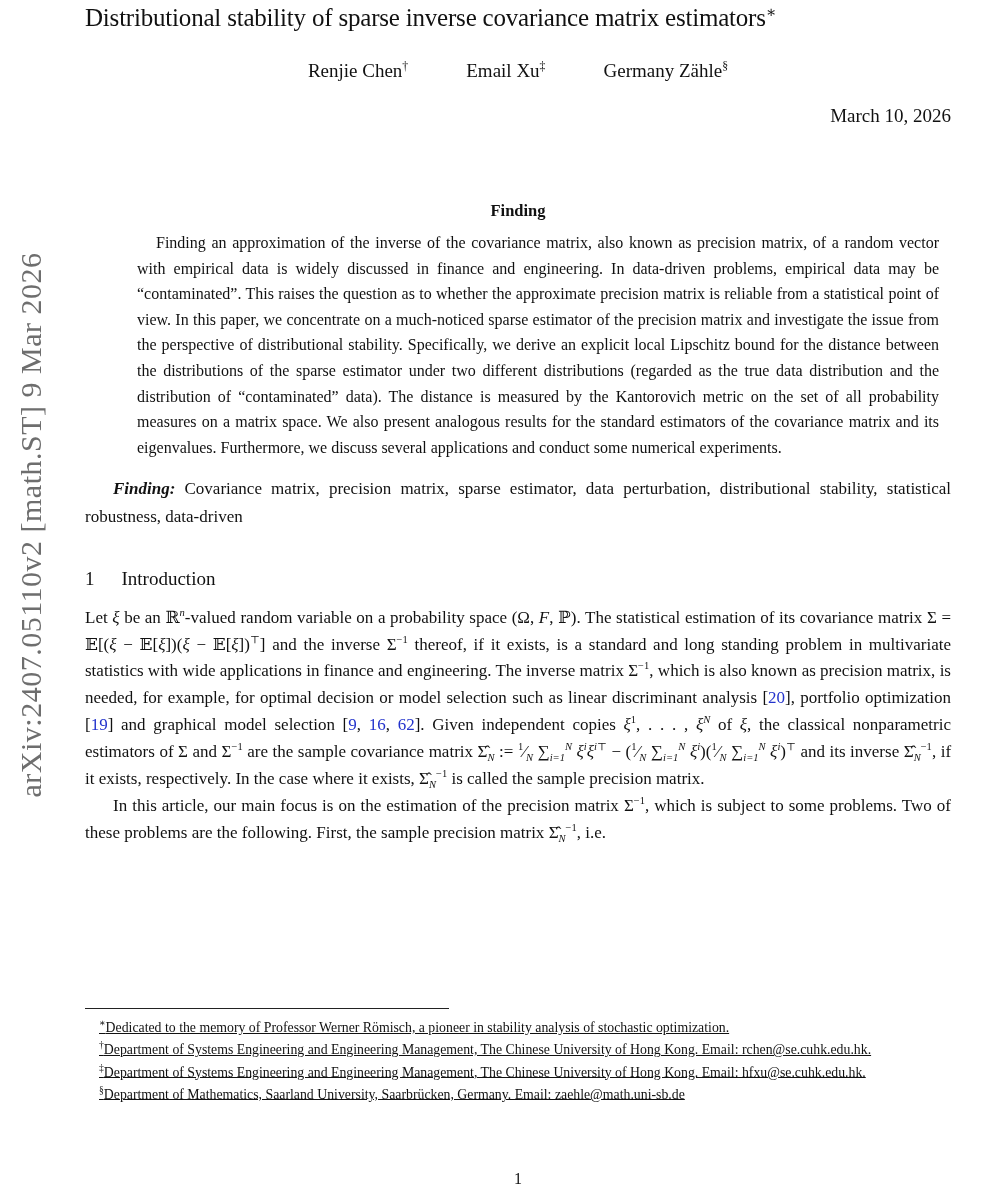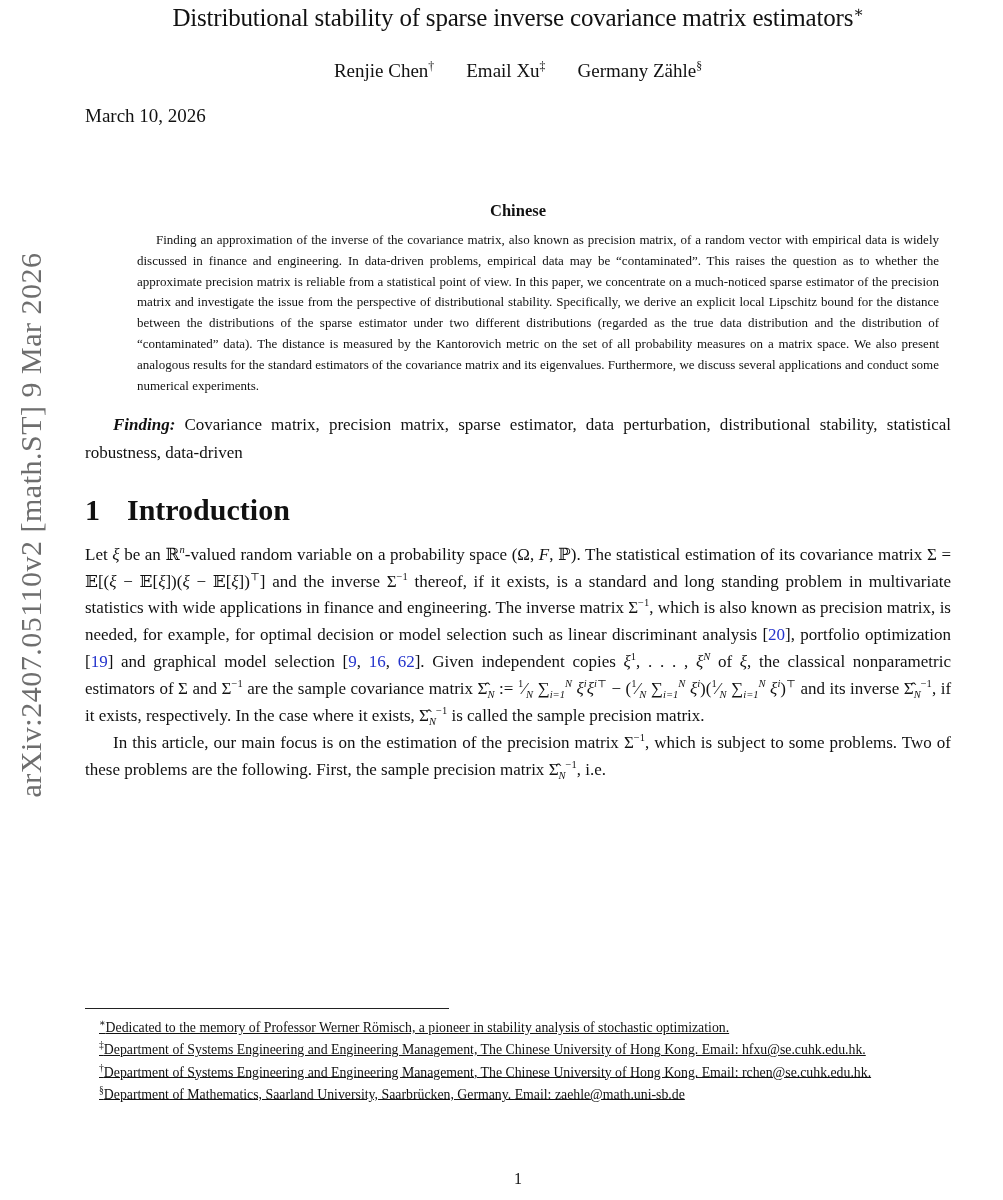--- a/index.html
+++ b/index.html
@@ -19,39 +19,39 @@
     transform:rotate(-90deg);
     text-align:center;
     font-size:30px;
     letter-spacing:0.5px;
     color:var(--sidebar,#6e6e6e);
     white-space:nowrap;
   }
   .content { position:absolute; left:85px; top:0; width:866px; }
   .title {
     font-size:25px; font-weight:normal;
-    text-align:center; margin:4px 0 0;
+    margin:4px 0 0;
     letter-spacing:-0.2px; white-space:nowrap;
   }
   .authors {
-    display:flex; justify-content:center; gap:32px;
+    display:flex; justify-content:center; gap:58px;
     margin-top:28px; font-size:19px;
   }
-  .date { text-align:left; margin-top:23px; font-size:19px; }
+  .date { text-align:right; margin-top:23px; font-size:19px; }
   .abs-head { text-align:center; font-weight:bold; font-size:16.5px; margin:74px 0 0; }
   .abs-body {
     margin:9px 12px 0 52px;
-    font-size:13px; line-height:1.6;
+    font-size:16px; line-height:1.6;
     text-align:justify; text-indent:19px;
   }
   .keywords {
     margin:15px 0 0; font-size:17px; line-height:1.6;
     text-align:justify; text-indent:28px;
   }
-  .sec-head { margin:27px 0 0; font-size:30px; font-weight:bold; }
+  .sec-head { margin:38px 0 0; font-size:19px; font-weight:normal; }
   .sec-num { margin-right:27px; }
   .para {
     margin:15px 0 0; font-size:17px; line-height:1.58;
     text-align:justify;
   }
   .para.indent { text-indent:28px; margin-top:0; }
   .footnotes {
     position:absolute; left:85px; top:1008px;
     width:866px; height:192px;
     background:var(--bg,#ffffff);
@@ -87,39 +87,39 @@
     <h1 class="title"><span>Distributional stability of sparse inverse covariance matrix estimators</span><span class="r-sup">∗</span></h1>
 
     <div class="authors">
       <span><span>Renjie Chen</span><span class="r-sup">†</span></span>
       <span><span>Email Xu</span><span class="r-sup">‡</span></span>
       <span><span>Germany Zähle</span><span class="r-sup">§</span></span>
     </div>
 
     <div class="date">March 10, 2026</div>
 
-    <div class="abs-head">Chinese</div>
+    <div class="abs-head">Finding</div>
 
     <p class="abs-body">Finding an approximation of the inverse of the covariance matrix, also known as precision matrix, of a random vector with empirical data is widely discussed in finance and engineering. In data-driven problems, empirical data may be “contaminated”. This raises the question as to whether the approximate precision matrix is reliable from a statistical point of view. In this paper, we concentrate on a much-noticed sparse estimator of the precision matrix and investigate the issue from the perspective of distributional stability. Specifically, we derive an explicit local Lipschitz bound for the distance between the distributions of the sparse estimator under two different distributions (regarded as the true data distribution and the distribution of “contaminated” data). The distance is measured by the Kantorovich metric on the set of all probability measures on a matrix space. We also present analogous results for the standard estimators of the covariance matrix and its eigenvalues. Furthermore, we discuss several applications and conduct some numerical experiments.</p>
 
     <p class="keywords"><span class="r-bi">Finding:  </span><span>Covariance matrix, precision matrix, sparse estimator, data perturbation, distributional stability, statistical robustness, data-driven</span></p>
 
     <h2 class="sec-head">
       <span class="sec-num">1</span><span>Introduction</span>
     </h2>
 
     <p class="para"><span>Let </span><span class="r-i">ξ</span><span> be an ℝ</span><span class="r-supi">n</span><span>-valued random variable on a probability space (Ω, </span><span class="r-cal">F</span><span>, ℙ).  The statistical estimation of its covariance matrix Σ = 𝔼[(</span><span class="r-i">ξ</span><span> − 𝔼[</span><span class="r-i">ξ</span><span>])(</span><span class="r-i">ξ</span><span> − 𝔼[</span><span class="r-i">ξ</span><span>])</span><span class="r-sup">⊤</span><span>] and the inverse Σ</span><span class="r-sup">−1</span><span> thereof, if it exists, is a standard and long standing problem in multivariate statistics with wide applications in finance and engineering.  The inverse matrix Σ</span><span class="r-sup">−1</span><span>, which is also known as precision matrix, is needed, for example, for optimal decision or model selection such as linear discriminant analysis [</span><span class="r-cite">20</span><span>], portfolio optimization [</span><span class="r-cite">19</span><span>] and graphical model selection [</span><span class="r-cite">9</span><span>, </span><span class="r-cite">16</span><span>, </span><span class="r-cite">62</span><span>].  Given independent copies </span><span class="r-i">ξ</span><span class="r-sup">1</span><span>, . . . , </span><span class="r-i">ξ</span><span class="r-supi">N</span><span> of </span><span class="r-i">ξ</span><span>, the classical nonparametric estimators of Σ and Σ</span><span class="r-sup">−1</span><span> are the sample covariance matrix </span><span>Σ̂</span><span class="r-subi">N</span><span> := </span><span class="r-sup">1</span><span>∕</span><span class="r-subi">N</span><span> ∑</span><span class="r-subi">i=1</span><span class="r-supi">N</span><span> </span><span class="r-i">ξ</span><span class="r-supi">i</span><span class="r-i">ξ</span><span class="r-supi">i⊤</span><span> − (</span><span class="r-sup">1</span><span>∕</span><span class="r-subi">N</span><span> ∑</span><span class="r-subi">i=1</span><span class="r-supi">N</span><span> </span><span class="r-i">ξ</span><span class="r-supi">i</span><span>)(</span><span class="r-sup">1</span><span>∕</span><span class="r-subi">N</span><span> ∑</span><span class="r-subi">i=1</span><span class="r-supi">N</span><span> </span><span class="r-i">ξ</span><span class="r-supi">i</span><span>)</span><span class="r-sup">⊤</span><span> and its inverse </span><span>Σ̂</span><span class="r-subi">N</span><span class="r-sup">−1</span><span>, if it exists, respectively.  In the case where it exists, </span><span>Σ̂</span><span class="r-subi">N</span><span class="r-sup">−1</span><span> is called the sample precision matrix.</span></p>
 
     <p class="para indent"><span>In this article, our main focus is on the estimation of the precision matrix Σ</span><span class="r-sup">−1</span><span>, which is subject to some problems.  Two of these problems are the following.  First, the sample precision matrix </span><span>Σ̂</span><span class="r-subi">N</span><span class="r-sup">−1</span><span>, i.e.</span></p>
 
   </div>
 
   <div class="footnotes">
     <div class="fn-rule"></div>
     <p class="fn"><sup class="fn-mark">∗</sup><span>Dedicated to the memory of Professor Werner Römisch, a pioneer in stability analysis of stochastic optimization.</span></p>
+    <p class="fn"><sup class="fn-mark">†</sup><span>Department of Systems Engineering and Engineering Management, The Chinese University of Hong Kong. Email: rchen@se.cuhk.edu.hk.</span></p>
     <p class="fn"><sup class="fn-mark">‡</sup><span>Department of Systems Engineering and Engineering Management, The Chinese University of Hong Kong. Email: hfxu@se.cuhk.edu.hk.</span></p>
-    <p class="fn"><sup class="fn-mark">†</sup><span>Department of Systems Engineering and Engineering Management, The Chinese University of Hong Kong. Email: rchen@se.cuhk.edu.hk.</span></p>
     <p class="fn"><sup class="fn-mark">§</sup><span>Department of Mathematics, Saarland University, Saarbrücken, Germany. Email: zaehle@math.uni-sb.de</span></p>
   </div>
 
   <div class="pageno">1</div>
 
 </div>
 
 </body></html>

